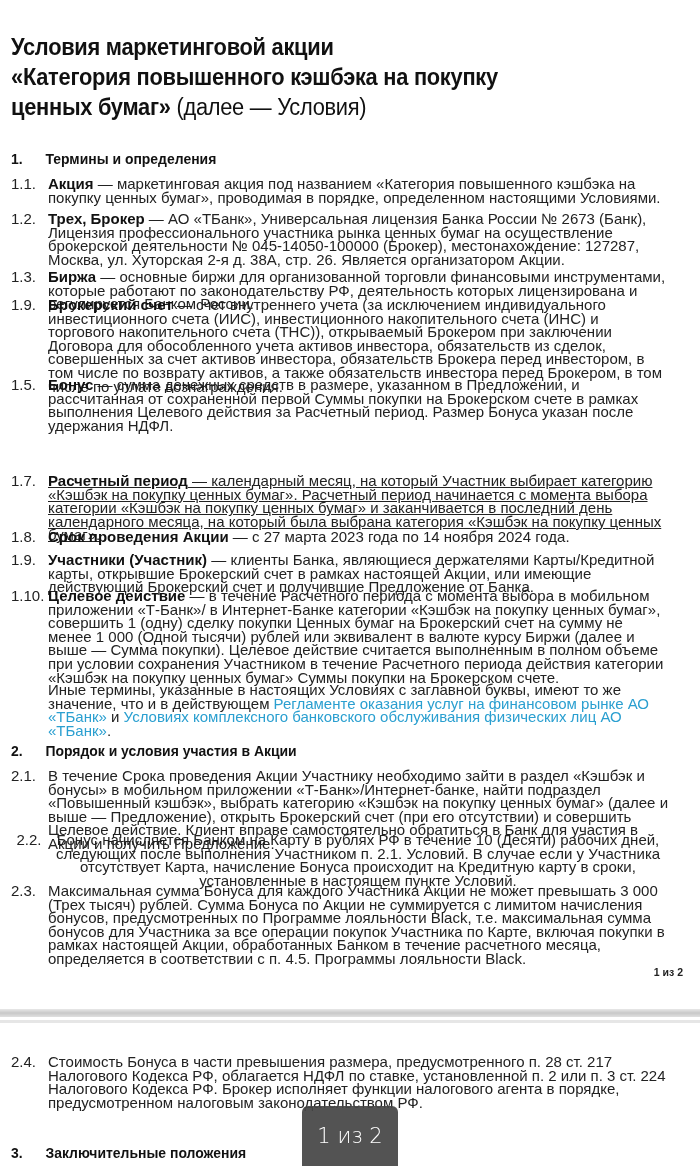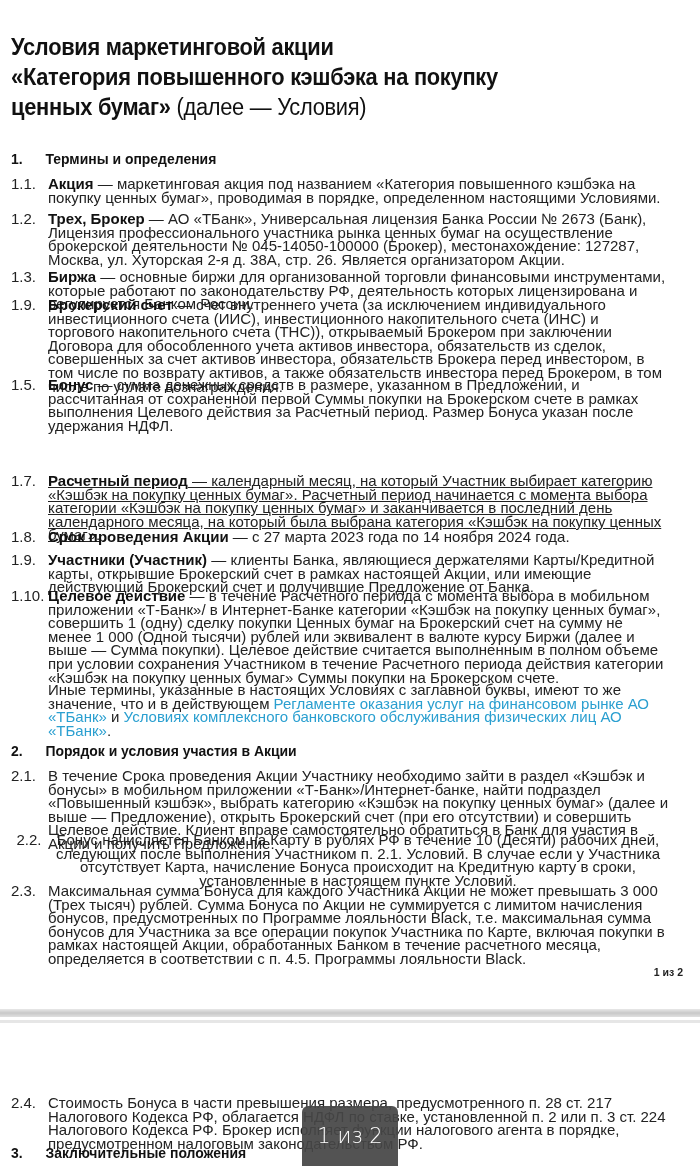--- a/index.html
+++ b/index.html
@@ -110,21 +110,21 @@
   </div>
 
   <div class="pager">1 из 2</div>
 </div>
 
 <div class="sep1"></div>
 <div class="sep2"></div>
 
 <div class="page2"></div>
 
-<div class="item" style="top:1096px;">
+<div class="item" style="top:1055px;">
   <span class="num">2.4.</span>
   <div class="body"><span>Стоимость Бонуса в части превышения размера, предусмотренного п. 28 ст. 217 Налогового Кодекса РФ, облагается НДФЛ по ставке, установленной п. 2 или п. 3 ст. 224 Налогового Кодекса РФ. Брокер исполняет функции налогового агента в порядке, предусмотренном налоговым законодательством РФ.</span></div>
 </div>
 
 <div class="sec-head" style="top:1144px;">
   <span class="num">3.</span><span>Заключительные положения</span>
 </div>
 
 <div class="badge">1 из 2</div>
 

